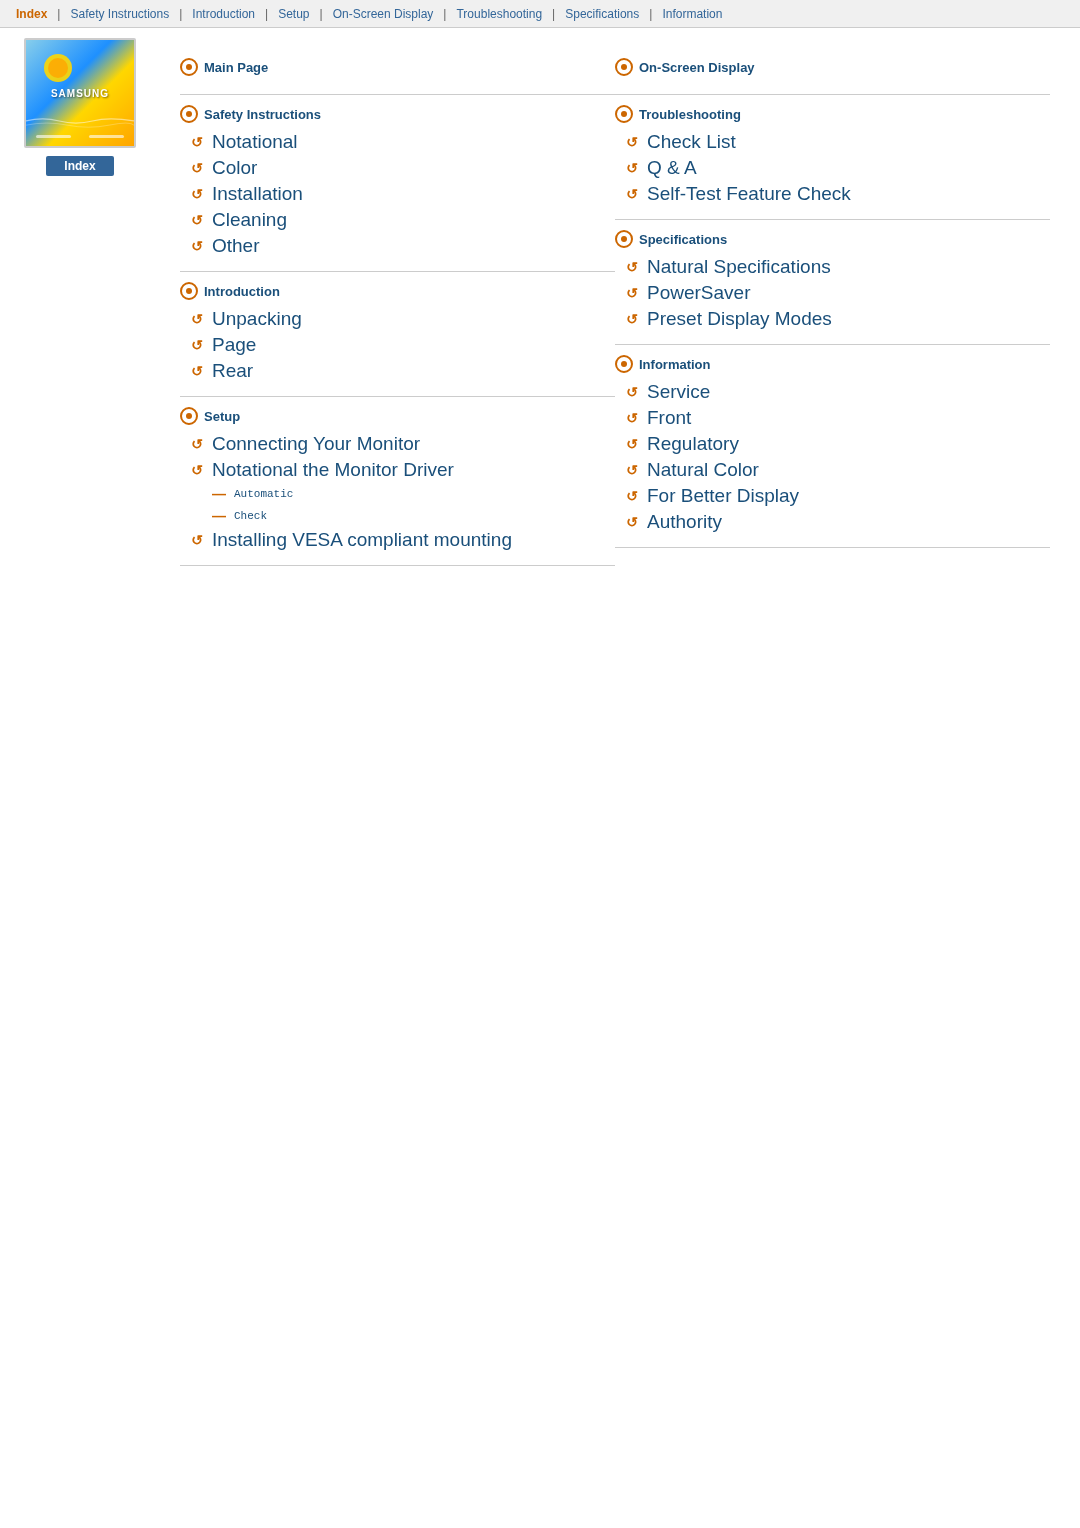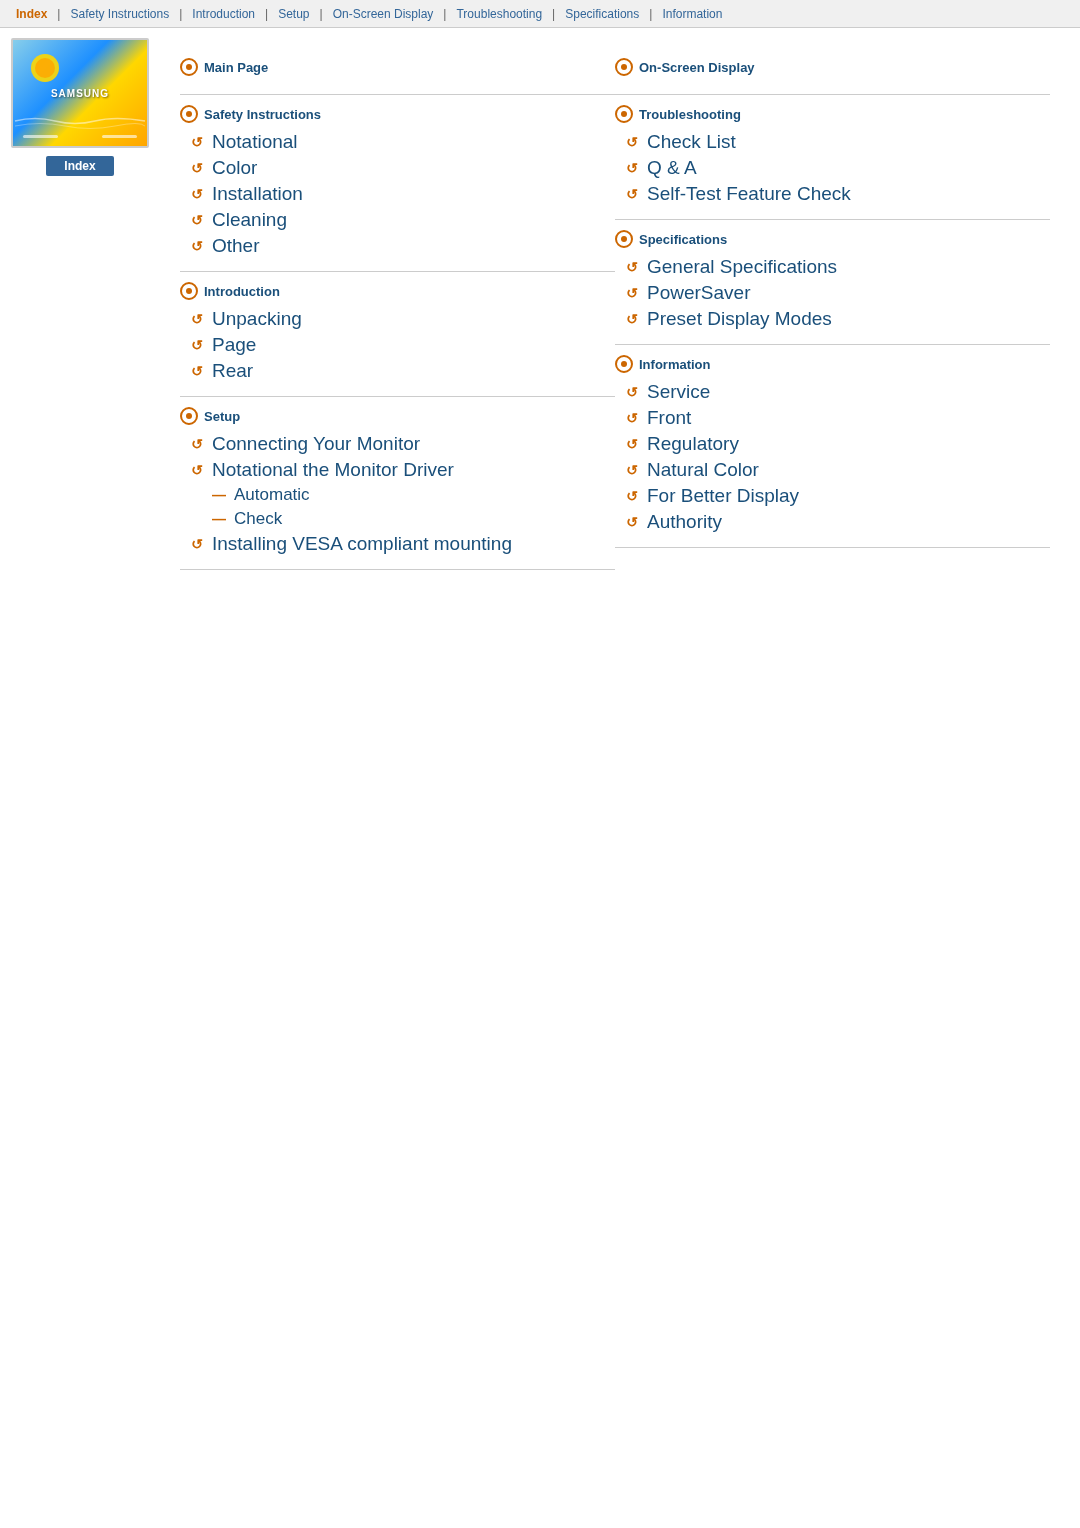--- a/index.html
+++ b/index.html
@@ -48,21 +48,21 @@
     .sidebar {
       width: 160px;
       min-height: 400px;
       flex-shrink: 0;
       display: flex;
       flex-direction: column;
       align-items: center;
       padding-top: 10px;
     }
     .sidebar-image {
-      width: 138px;
+      width: 112px;
       height: 110px;
       background: linear-gradient(135deg, #87CEEB 0%, #1E90FF 40%, #FFD700 60%, #FFA500 100%);
       border: 2px solid #ccc;
       border-radius: 2px;
       display: flex;
       align-items: center;
       justify-content: center;
       overflow: hidden;
       position: relative;
     }
@@ -185,23 +185,24 @@
     }
 
     .sub-sub-item {
       display: flex;
       align-items: center;
       margin-left: 30px;
       margin-bottom: 4px;
     }
     .sub-sub-item-link {
       color: #1a4f7a;
-      font-size: 17px;
+      font-size: 11px;
       text-decoration: none;
       cursor: pointer;
+      font-family: Liberation Mono, monospace;
     }
 
     
     .samsung-logo {
       font-size: 10px;
       font-weight: bold;
       color: #fff;
       letter-spacing: 1px;
       text-shadow: 1px 1px 2px rgba(0,0,0,0.5);
     }
@@ -365,21 +366,21 @@
           </div>
         </div>
 
         <div class="section-block">
           <div class="section-title-row">
             <span class="icon-circle"></span>
             <a class="section-title-link">Specifications</a>
           </div>
           <div class="sub-item">
             <span class="icon-arrow">↺</span>
-            <a class="sub-item-link">General Specifications</a>
+            <a class="sub-item-link">Natural Specifications</a>
           </div>
           <div class="sub-item">
             <span class="icon-arrow">↺</span>
             <a class="sub-item-link">PowerSaver</a>
           </div>
           <div class="sub-item">
             <span class="icon-arrow">↺</span>
             <a class="sub-item-link">Preset Display Modes</a>
           </div>
         </div>

